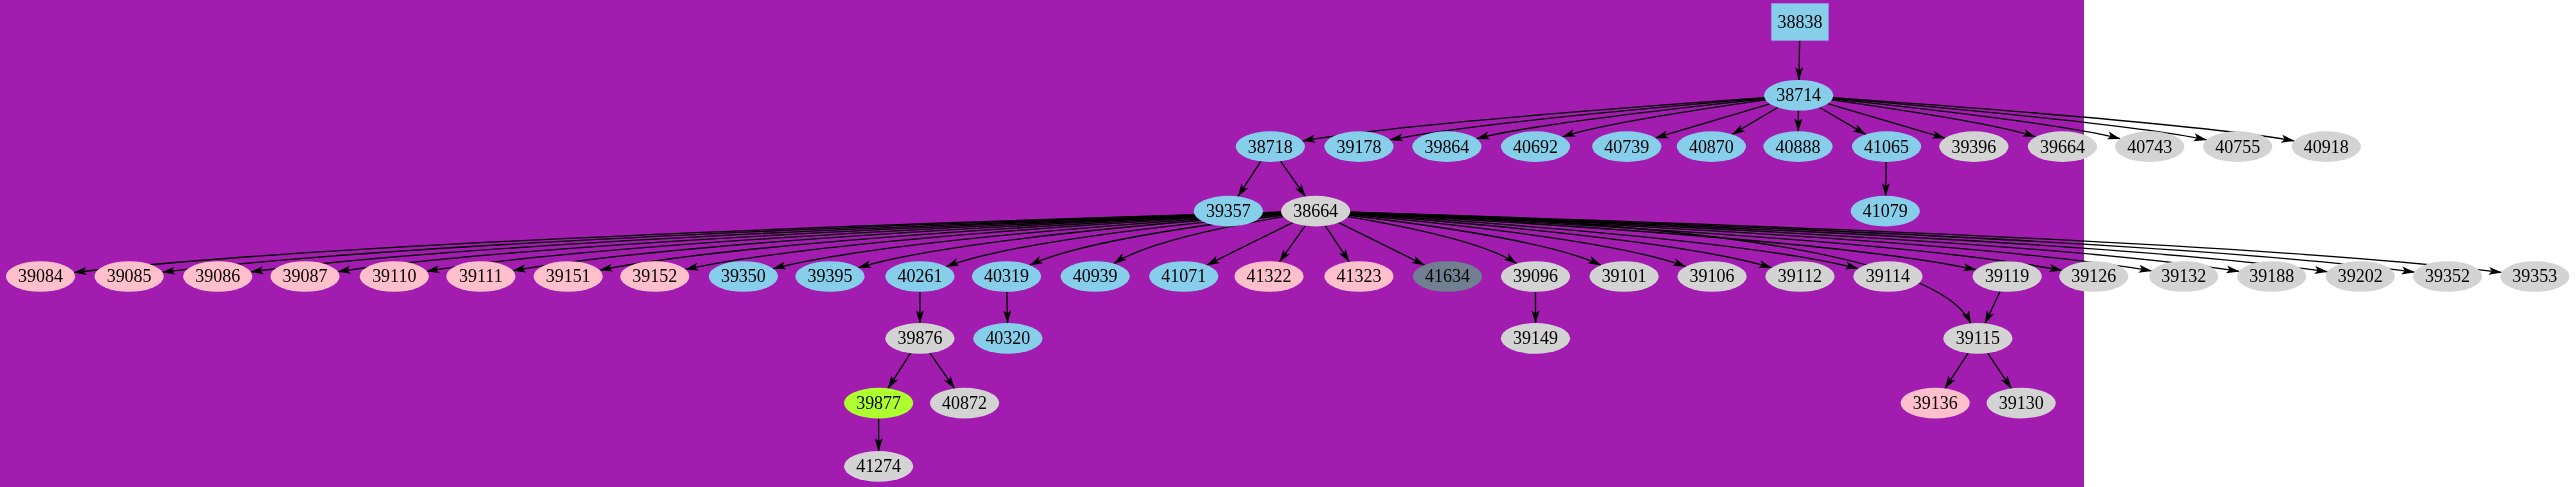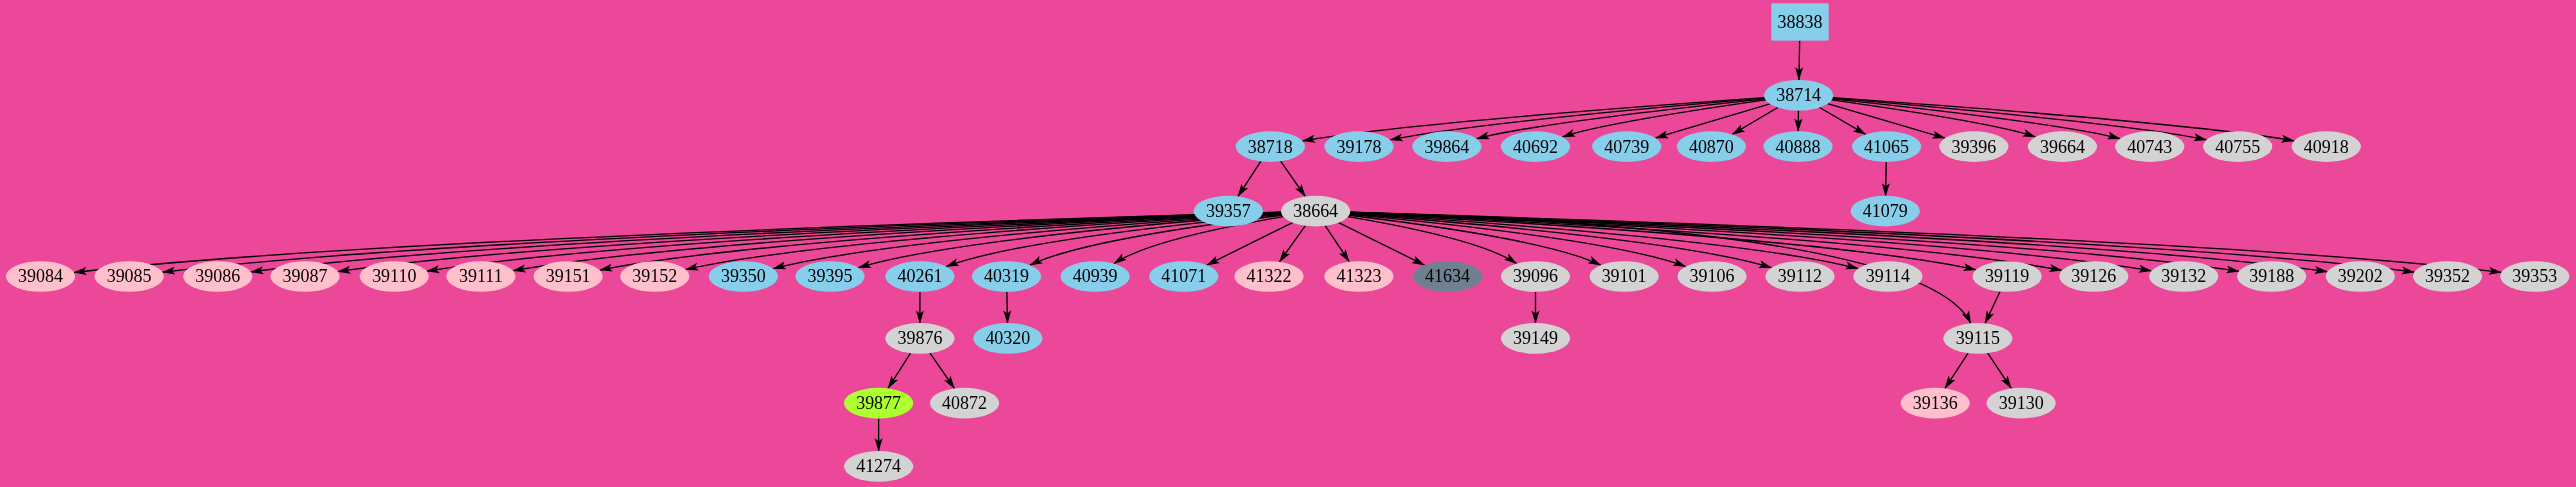--- a/index.html
+++ b/index.html
@@ -1,20 +1,20 @@
 <!DOCTYPE html>
 <html style="font-size:10.7px"><head>
 <meta charset="utf-8">
 <style>
   html, body { margin: 0; padding: 0; background: #ffffff; }
   #stage {
     position: relative;
-    width: 2576px;
+    width: 2084px;
     height: 487px;
-    background: #ec4899;
+    background: #a21caf;
     font-family: "Liberation Serif", "DejaVu Serif", serif;
   }
   #graph-svg { display: block; width: 2576px; height: 487px; }
   .edge-path { fill: none; stroke: #000000; stroke-width: 2px; }
   .node-label {
     font-family: "Liberation Serif", "DejaVu Serif", serif;
     font-size: 27px;
     fill: #000000;
     text-anchor: middle;
   }

